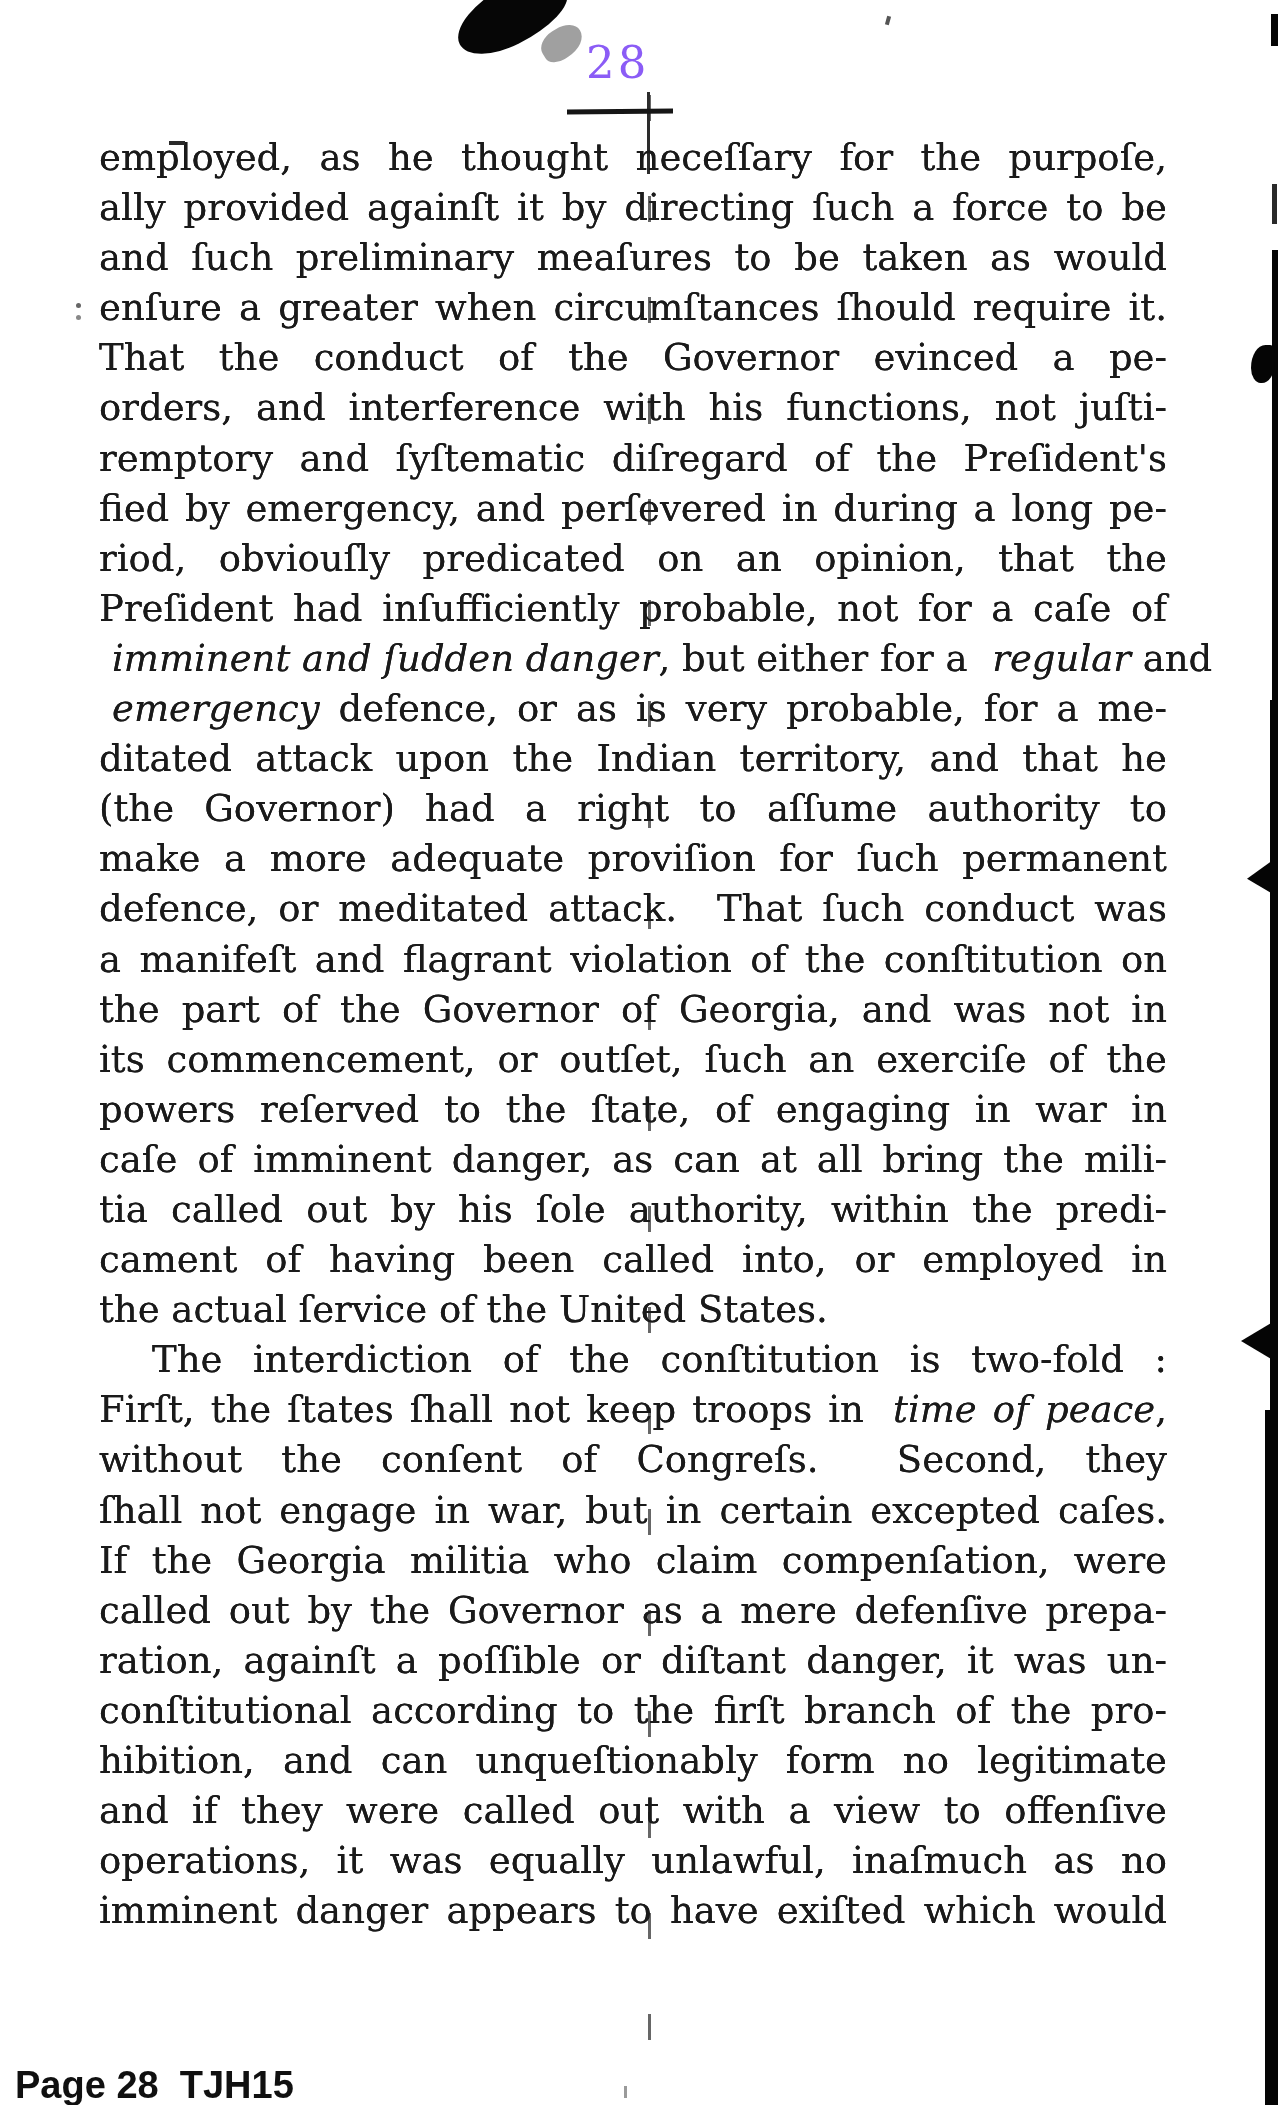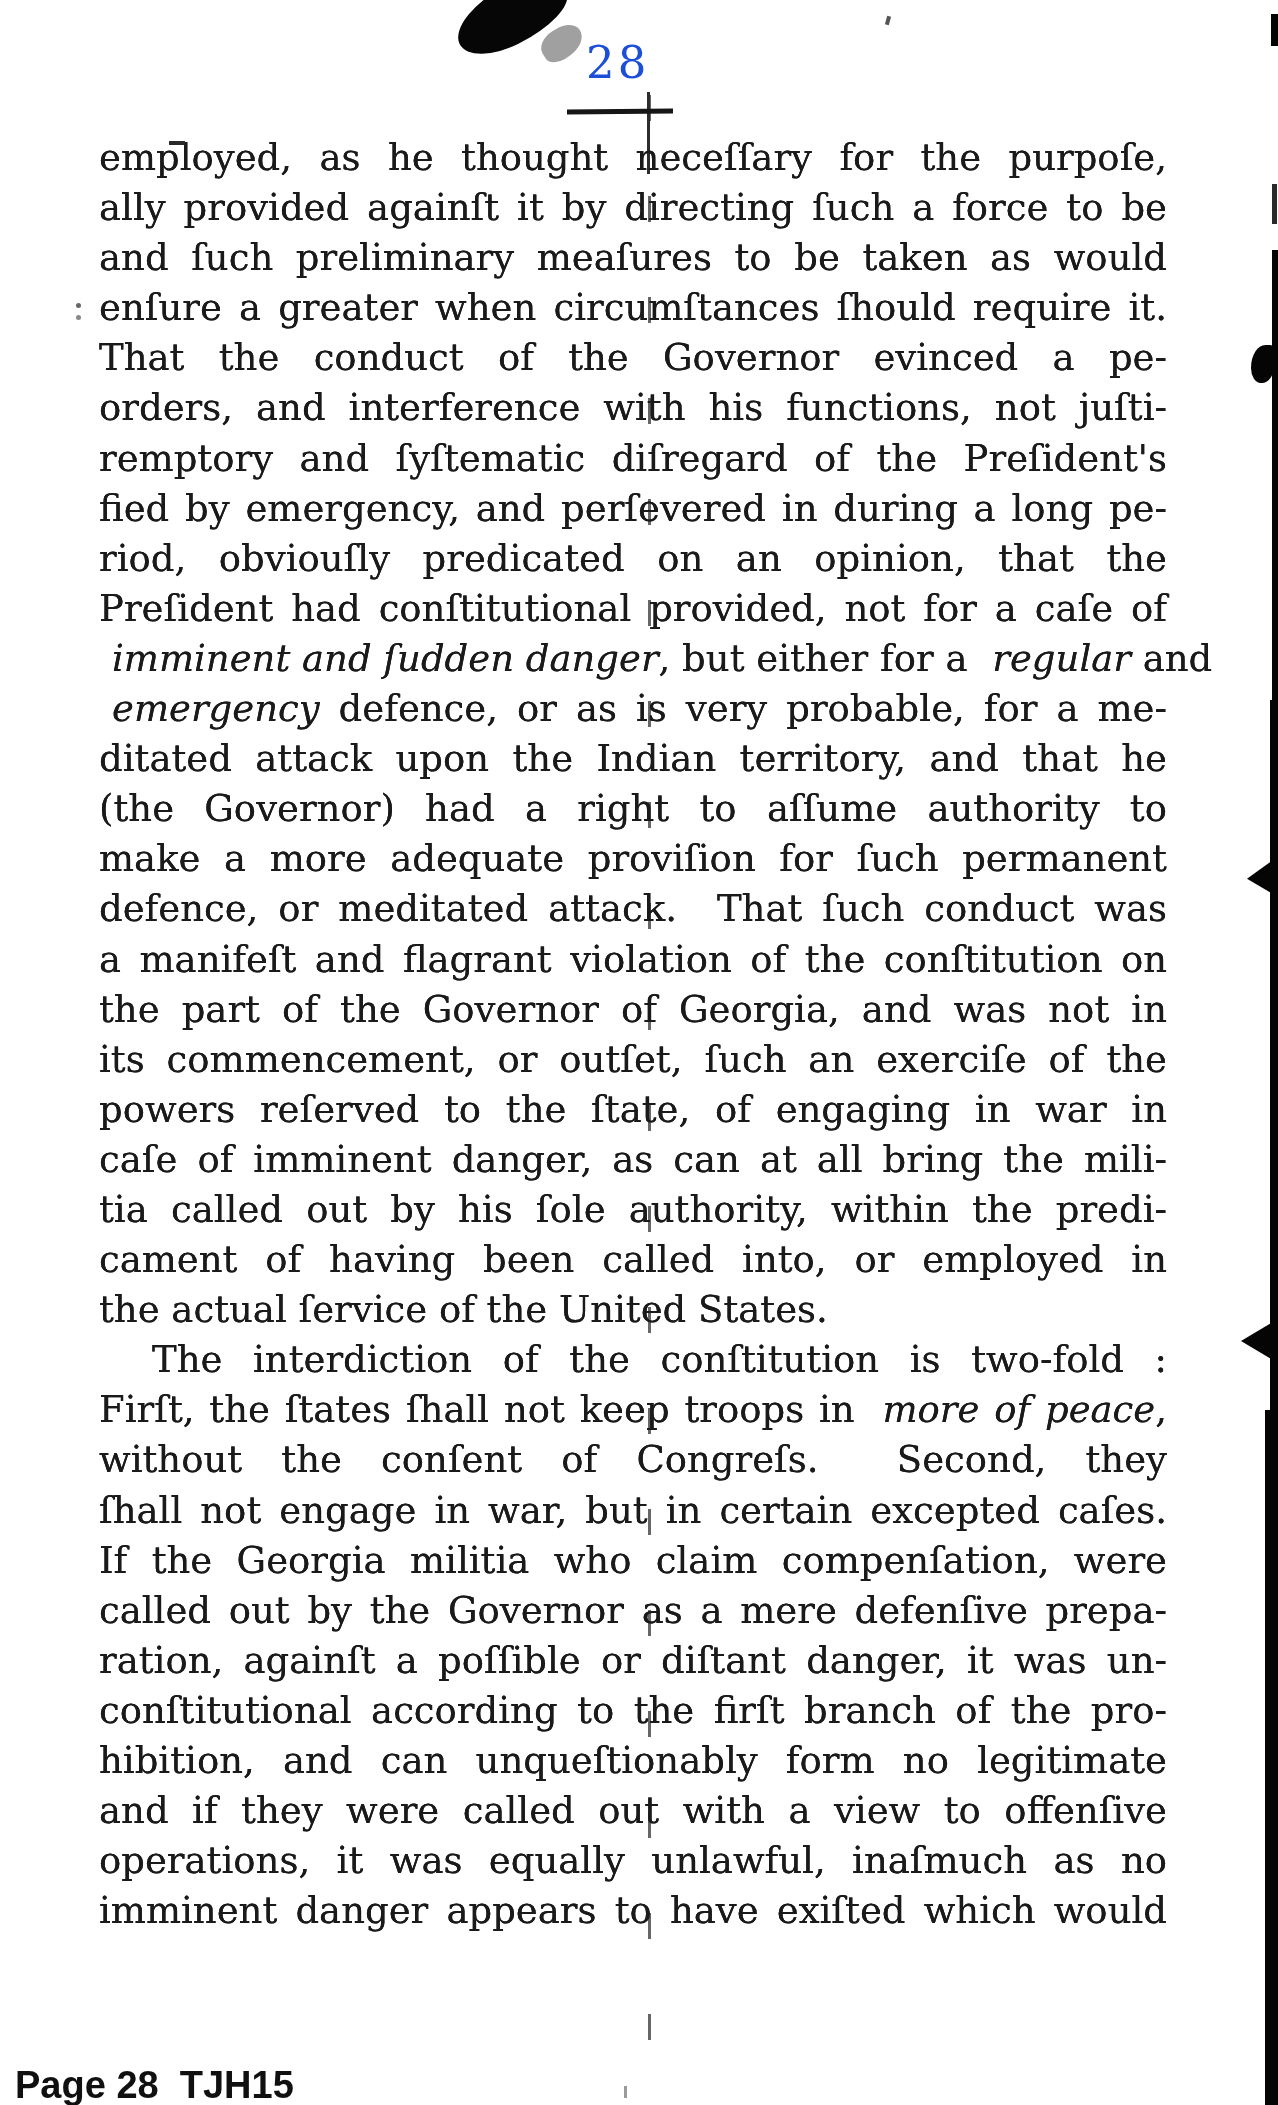--- a/index.html
+++ b/index.html
@@ -6,21 +6,21 @@
   body{
     width:1278px;height:2105px;
     background:#ffffff;
     position:relative;
     overflow:hidden;
     font-family:"DejaVu Serif", serif;
   }
   
   .page-number{
     position:absolute;left:586px;top:36px;
-    font-size:45px;color:#1d4ed8;letter-spacing:3px;
+    font-size:45px;color:#8b5cf6;letter-spacing:3px;
   }
   .header-rule{
     position:absolute;left:567px;top:109px;width:106px;height:5px;
     background:#161616;transform:rotate(-0.6deg);
   }
   
   .ink-blob{
     position:absolute;left:452px;top:-14px;width:118px;height:58px;
     background:#060606;
     border-radius:62% 38% 55% 45% / 55% 60% 40% 45%;
@@ -102,37 +102,37 @@
 <div class="text-column">
     <div class="line"><span>employed, as he thought neceſſary for the purpoſe,</span></div>
     <div class="line"><span>ally provided againſt it by directing ſuch a force to be</span></div>
     <div class="line"><span>and ſuch preliminary meaſures to be taken as would</span></div>
     <div class="line"><span>enſure a greater when circumſtances ſhould require it.</span></div>
     <div class="line"><span>That the conduct of the Governor evinced a pe-</span></div>
     <div class="line"><span>orders, and interference with his functions, not juſti-</span></div>
     <div class="line"><span>remptory and ſyſtematic diſregard of the Preſident's</span></div>
     <div class="line"><span>fied by emergency, and perſevered in during a long pe-</span></div>
     <div class="line"><span>riod, obviouſly predicated on an opinion, that the</span></div>
-    <div class="line"><span>Preſident had conſtitutional provided, not for a caſe of</span></div>
+    <div class="line"><span>Preſident had inſufficiently probable, not for a caſe of</span></div>
     <div class="line"><span class="it">imminent and ſudden danger</span><span>, but either for a </span><span class="it">regular</span><span> and</span></div>
     <div class="line"><span class="it">emergency</span><span> defence, or as is very probable, for a me-</span></div>
     <div class="line"><span>ditated attack upon the Indian territory, and that he</span></div>
     <div class="line"><span>(the Governor) had a right to aſſume authority to</span></div>
     <div class="line"><span>make a more adequate proviſion for ſuch permanent</span></div>
     <div class="line"><span>defence, or meditated attack.&nbsp; That ſuch conduct was</span></div>
     <div class="line"><span>a manifeſt and flagrant violation of the conſtitution on</span></div>
     <div class="line"><span>the part of the Governor of Georgia, and was not in</span></div>
     <div class="line"><span>its commencement, or outſet, ſuch an exerciſe of the</span></div>
     <div class="line"><span>powers reſerved to the ſtate, of engaging in war in</span></div>
     <div class="line"><span>caſe of imminent danger, as can at all bring the mili-</span></div>
     <div class="line"><span>tia called out by his ſole authority, within the predi-</span></div>
     <div class="line"><span>cament of having been called into, or employed in</span></div>
     <div class="line no-just"><span>the actual ſervice of the United States.</span></div>
     <div class="line indent"><span>The interdiction of the conſtitution is two-fold :</span></div>
-    <div class="line"><span>Firſt, the ſtates ſhall not keep troops in </span><span class="it">more of peace</span><span>,</span></div>
+    <div class="line"><span>Firſt, the ſtates ſhall not keep troops in </span><span class="it">time of peace</span><span>,</span></div>
     <div class="line"><span>without the conſent of Congreſs.&nbsp; Second, they</span></div>
     <div class="line"><span>ſhall not engage in war, but in certain excepted caſes.</span></div>
     <div class="line"><span>If the Georgia militia who claim compenſation, were</span></div>
     <div class="line"><span>called out by the Governor as a mere defenſive prepa-</span></div>
     <div class="line"><span>ration, againſt a poſſible or diſtant danger, it was un-</span></div>
     <div class="line"><span>conſtitutional according to the firſt branch of the pro-</span></div>
     <div class="line"><span>hibition, and can unqueſtionably form no legitimate</span></div>
     <div class="line"><span>and if they were called out with a view to offenſive</span></div>
     <div class="line"><span>operations, it was equally unlawful, inaſmuch as no</span></div>
     <div class="line"><span>imminent danger appears to have exiſted which would</span></div>

